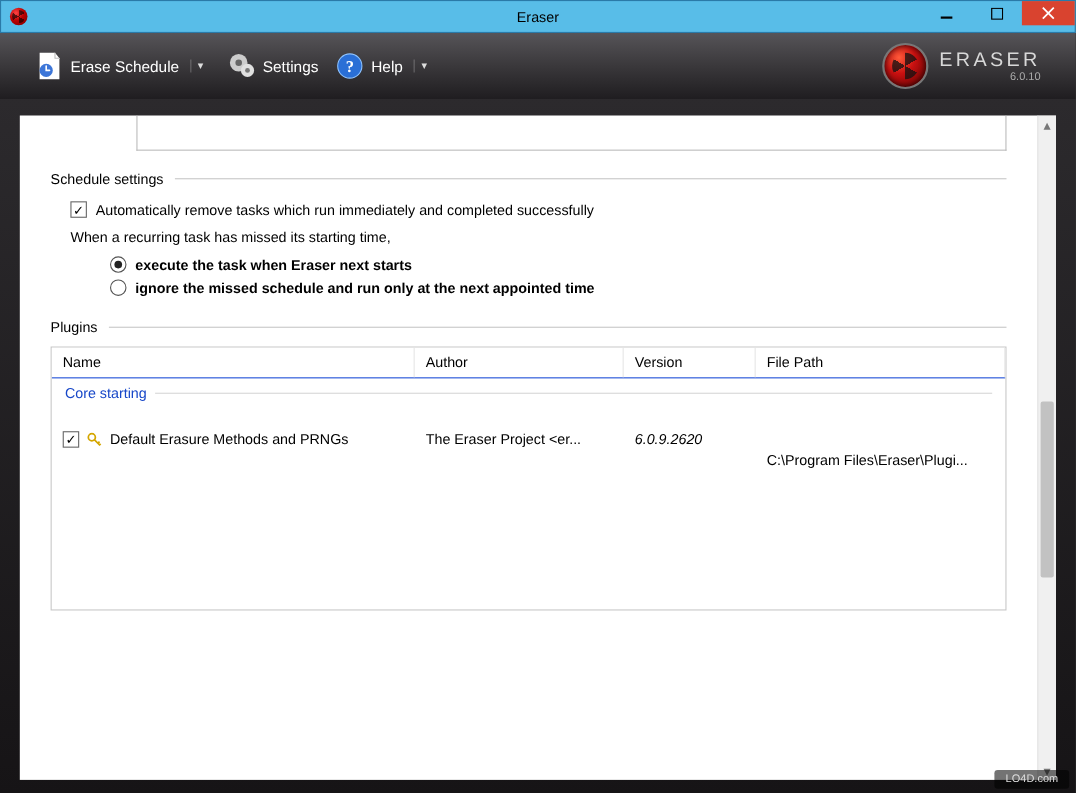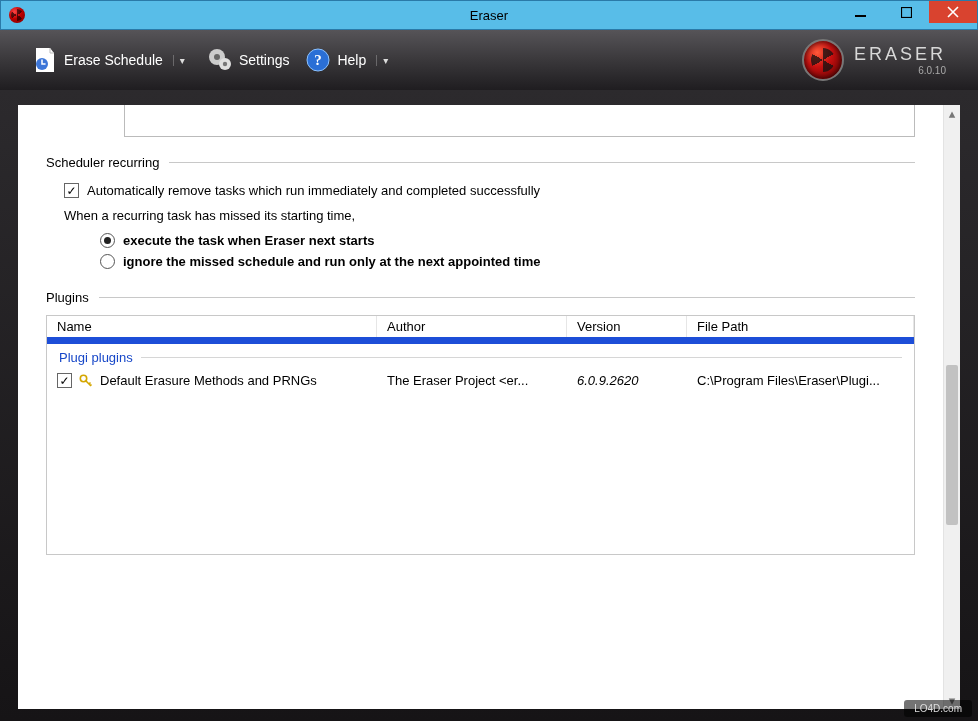--- a/index.html
+++ b/index.html
@@ -192,42 +192,42 @@
   }
   .radio .dot { width:7px; height:7px; border-radius:50%; background:#222; }
   
   .plugins-box {
     border:1px solid #c8c8c8;
     height:240px;
     overflow:hidden;
   }
   .thead {
     display:flex; height:28px; background:#fff;
-    border-bottom:7px solid #1d4ed8;
+    border-bottom:1px solid #1d4ed8;
     align-items:center;
     color:#000;
   }
   .thead .col { padding:0 10px; border-right:1px solid #e6e6e6; height:100%; display:flex; align-items:center; }
   .col-name { width:330px; }
   .col-author { width:190px; }
   .col-version { width:120px; }
   .col-path { flex:1; border-right:none; }
   .cat {
     color:#1747c8; padding:6px 12px 4px 12px; font-size:13px;
     display:flex; align-items:center; gap:8px;
   }
   .cat .line { flex:1; height:1px; background:#d6d6d6; }
   .plugin-row {
     display:flex; align-items:center; color:#000; padding:4px 0;
   }
   .plugin-row .cell { padding:0 10px; }
   .cell-name { width:330px; display:flex; align-items:center; gap:7px; }
   .cell-author { width:190px; }
   .cell-version { width:120px;font-style:italic; }
-  .cell-path { flex:1; }
+  .cell-path { flex:1;margin-top:38px; }
   .key-icon {
     width:14px; height:14px;
     display:inline-block;
   }
   
   .watermark {
     position:absolute;
     right:6px; bottom:4px;
     background:rgba(0,0,0,0.55);
     color:#ddd;
@@ -305,21 +305,21 @@
   </div>
 </div>
 
 <div class="content-wrap">
   <div class="panel">
     <div class="panel-inner">
       <div class="prev-box"></div>
 
       <div class="group">
         <div class="group-header">
-          <span>Scheduler recurring</span>
+          <span>Schedule settings</span>
           <span class="line"></span>
         </div>
         <div class="row">
           <span class="chk">✓</span>
           <span>Automatically remove tasks which run immediately and completed successfully</span>
         </div>
         <div class="row q">When a recurring task has missed its starting time,</div>
         <div class="row sub">
           <span class="radio">
               <span class="dot"></span>
@@ -338,21 +338,21 @@
           <span class="line"></span>
         </div>
         <div class="plugins-box">
           <div class="thead">
             <div class="col col-name">Name</div>
             <div class="col col-author">Author</div>
             <div class="col col-version">Version</div>
             <div class="col col-path">File Path</div>
           </div>
           <div class="cat">
-            <span>Plugi plugins</span>
+            <span>Core starting</span>
             <span class="line"></span>
           </div>
           <div class="plugin-row">
             <div class="cell cell-name">
               <span class="chk">✓</span>
               <span class="key-icon">
                 <svg width="14" height="14" viewBox="0 0 14 14">
                   <circle cx="4.5" cy="4.5" r="3.2" fill="none" stroke="#d4a600" stroke-width="1.6"></circle>
                   <path d="M6.5 6.5 L12 12 M10 10 l1.5 -1.5 M11.5 11.5 l1 -1" stroke="#d4a600" stroke-width="1.6" fill="none"></path>
                 </svg>

